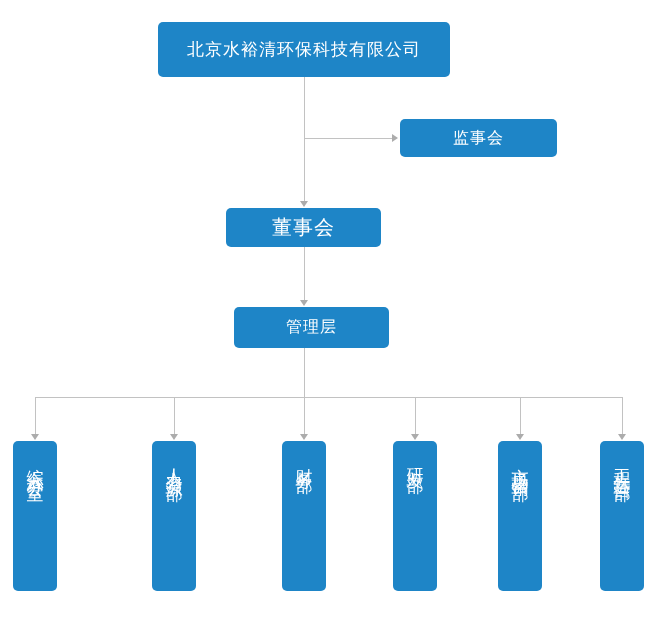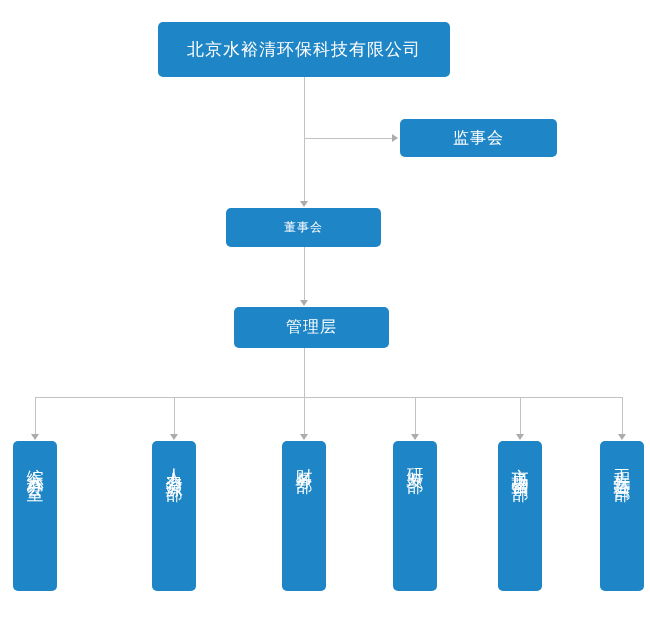--- a/index.html
+++ b/index.html
@@ -22,21 +22,21 @@
     border-radius: 5px;
     display: flex;
     align-items: center;
     justify-content: center;
     font-size: 17px;
     letter-spacing: 1px;
     box-sizing: border-box;
   }
   .node-root    { left: 158px; top: 22px;  width: 292px; height: 55px; }
   .node-super   { left: 400px; top: 119px; width: 157px; height: 38px; font-size: 16px; }
-  .node-board   { left: 226px; top: 208px; width: 155px; height: 39px; font-size: 12px; }
+  .node-board   { left: 226px; top: 208px; width: 155px; height: 39px; font-size: 20px; }
   .node-mgmt    { left: 226px; top: 307px; width: 155px; height: 41px; font-size: 16px; margin-left: 8px; }
   .node-dept {
     position: absolute;
     top: 441px;
     width: 44px;
     height: 150px;
     background: #1E85C7;
     border-radius: 5px;
     display: flex;
     justify-content: center;

